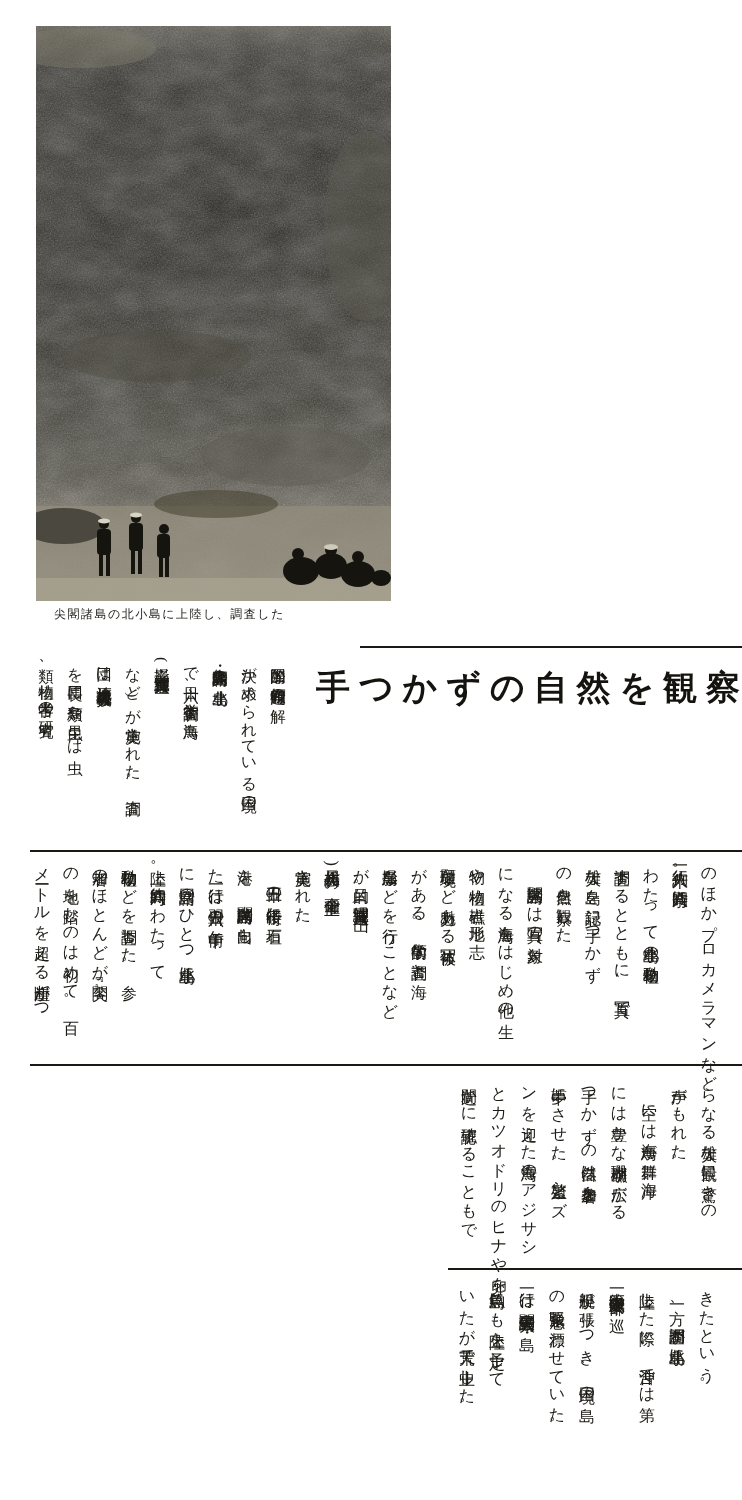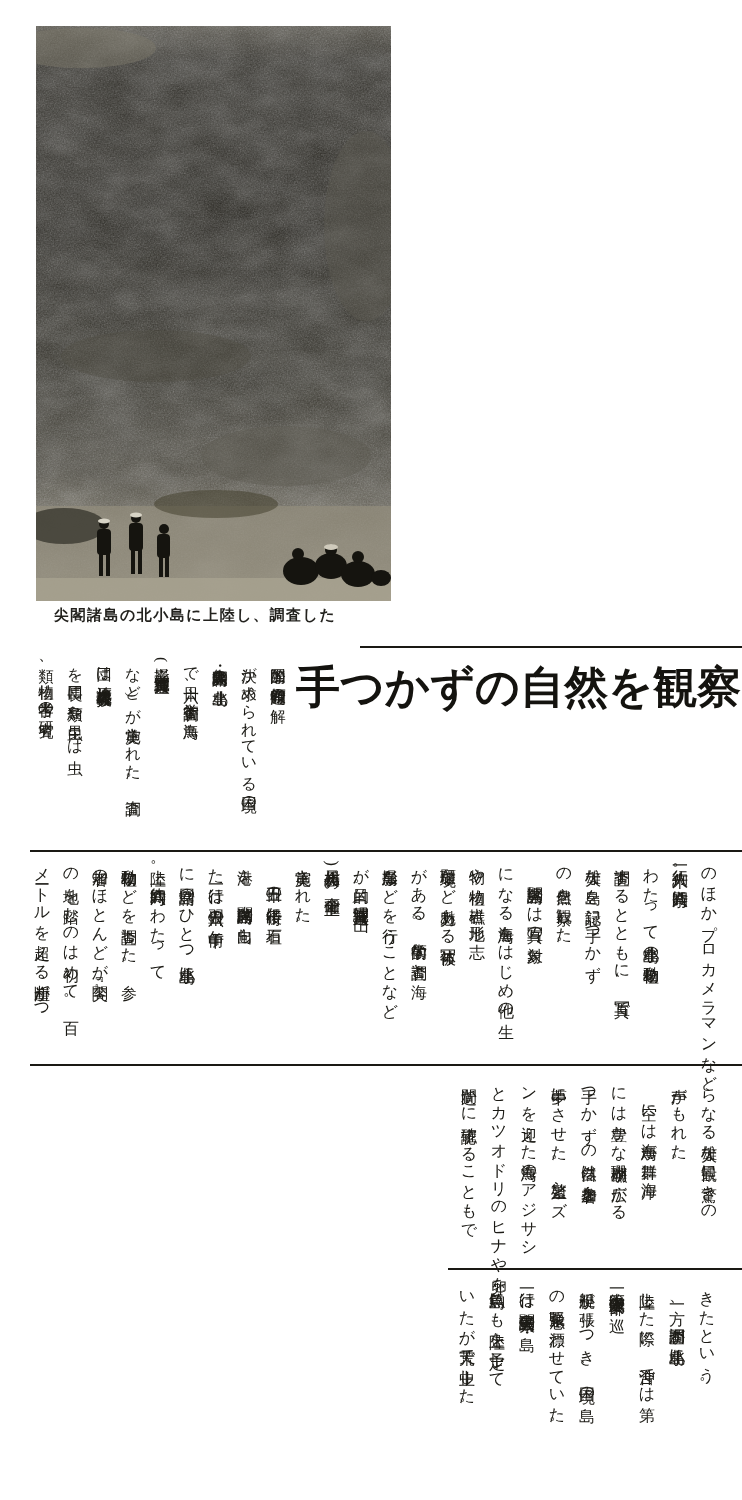--- a/index.html
+++ b/index.html
@@ -10,28 +10,28 @@
     overflow:hidden;
   }
   .abs{position:absolute;}
   
   .photo-wrap{left:36px;top:26px;width:355px;height:575px;}
   .photo-wrap svg{display:block;}
   
   .caption{
     left:54px;top:606px;width:340px;
     font-family:"Liberation Sans", sans-serif;
-    font-size:15px;font-weight:700;letter-spacing:1.5px;
+    font-size:12px;font-weight:400;letter-spacing:1.5px;
     white-space:nowrap;color:#23221e;
   }
   
   .headline{
-    left:296px;top:640px;width:424px;height:200px;
+    left:316px;top:640px;width:424px;height:200px;
     font-family:"Liberation Serif", serif;
-    font-size:44px;font-weight:600;line-height:96px;
+    font-size:34px;font-weight:600;line-height:96px;
     color:#14130f;
   }
   .headline .hl{display:block;text-align:justify;text-align-last:justify;width:424px;white-space:nowrap;}
   
   .rule{background:#1a1914;height:2px;}
   .rule-top{left:360px;top:646px;width:382px;}
   .rule-mid{left:30px;top:850px;width:712px;}
   .rule-b2{left:30px;top:1064px;width:712px;}
   .rule-b4{left:448px;top:1268px;width:294px;}
   

